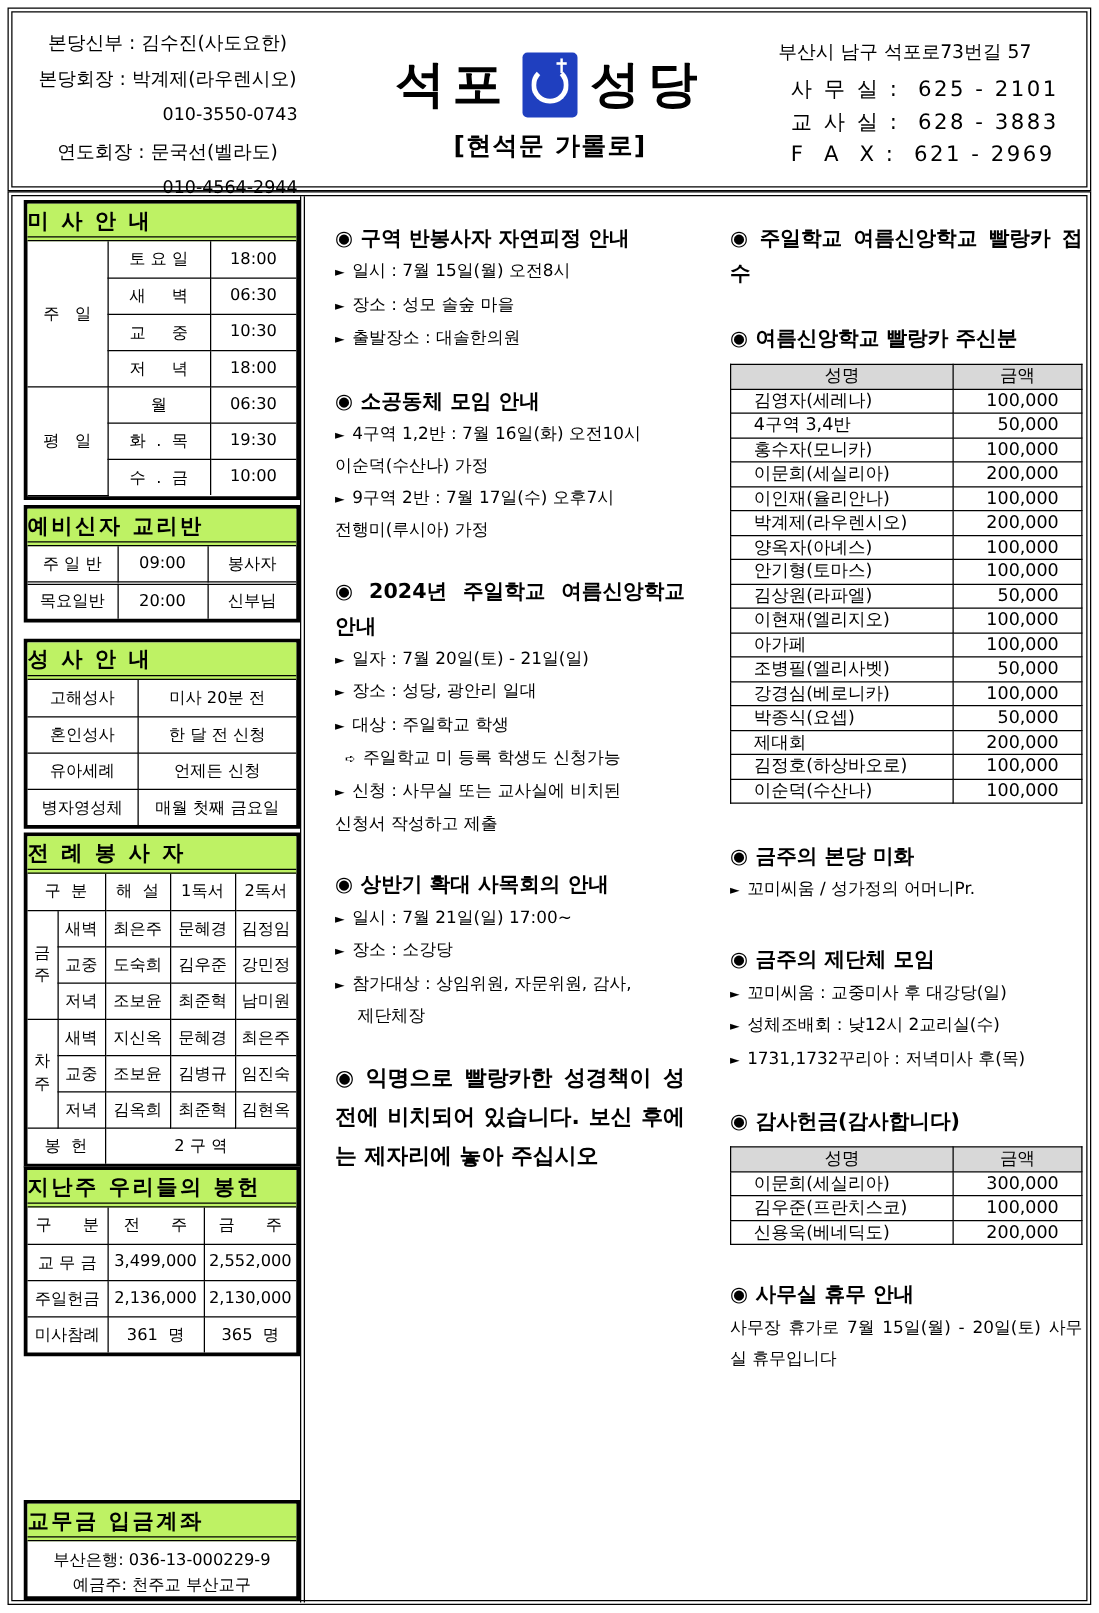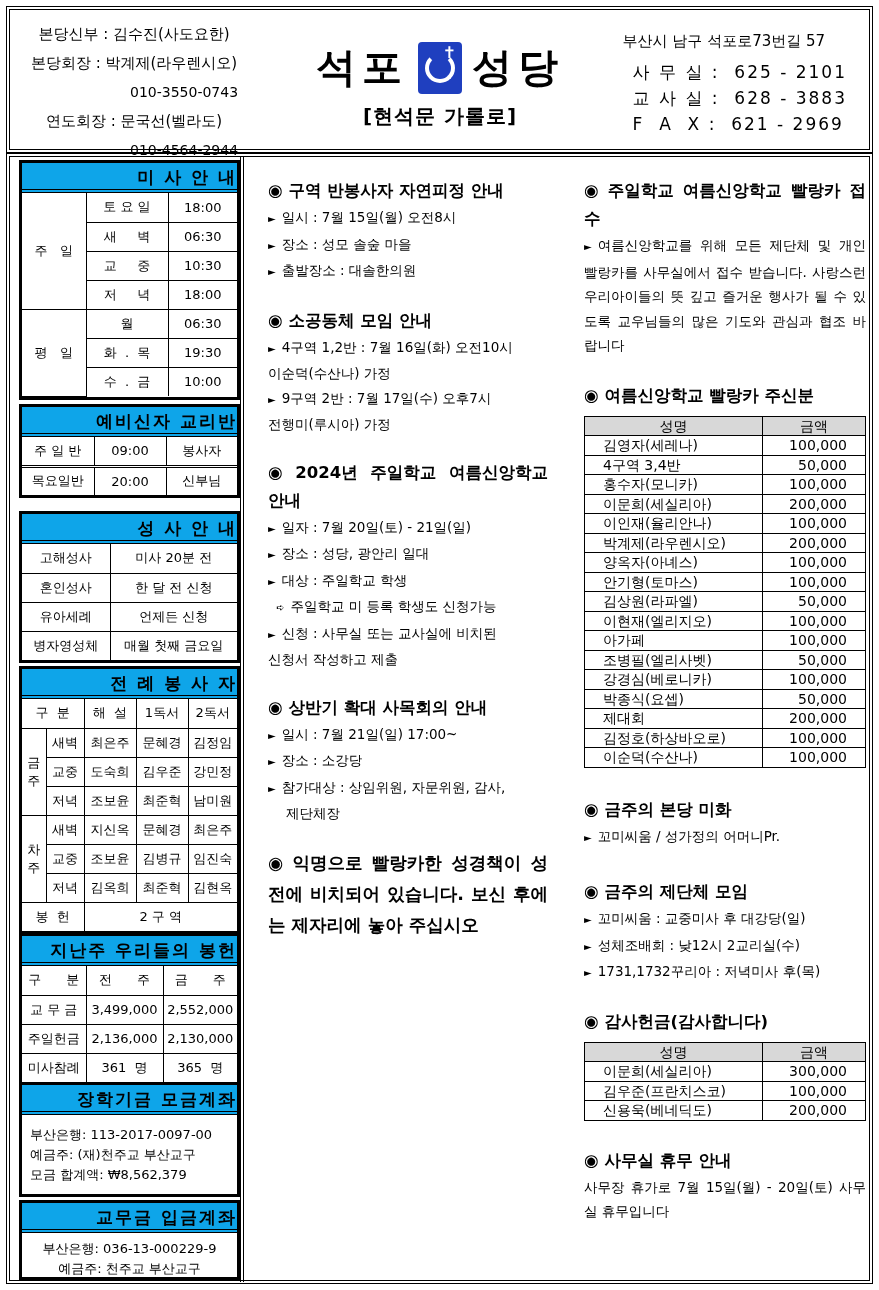--- a/index.html
+++ b/index.html
@@ -31,21 +31,21 @@
 
   
   .frame {
     position: absolute; left: 6px; top: 153px; width: 867px; height: 1131px;
     border: 4px double #000;
   }
   .left-col { position: absolute; left: 6px; top: 0px; width: 228px; height: 1125px; border-right: 4px double #000; }
 
   .box { position: absolute; left: 3px; width: 221px; border: 3px solid #000; background: #fff; }
   .box-title {
-    background: #0ea5e9; text-align: right; font-weight: bold; font-size: 17px;
+    background: #bef264; text-align: left; font-weight: bold; font-size: 17px;
     border-bottom: 4px double #000; height: 30px; line-height: 29px; letter-spacing: 2px;
   }
   table.grid { width: 100%; border-collapse: collapse; font-size: 13px; }
   table.grid td { border: 1px solid #000; text-align: center; height: 29px; padding: 0 2px; }
   table.grid tr:first-child td { border-top: none; }
   table.grid td:first-child { border-left: none; }
   table.grid td:last-child { border-right: none; }
   table.grid tr:last-child td { border-bottom: none; }
   .info-text { font-size: 13px; line-height: 20px; padding: 10px 8px; }
   .info-text.center { text-align: center; padding: 6px 4px; }
@@ -287,28 +287,20 @@
             </tr>
         <tr>
               <td>미사참례</td>
               <td style="white-space:pre">361  명</td>
               <td style="white-space:pre">365  명</td>
             </tr>
       </tbody>
         </table>
     </div>
 
-    <div class="box" style="top:925px; height:115px;">
-      <div class="box-title">장학기금 모금계좌</div>
-      <div class="info-text">
-        <div>부산은행: 113-2017-0097-00</div>
-        <div>예금주: (재)천주교 부산교구</div>
-        <div>모금 합계액: ₩8,562,379</div>
-      </div>
-    </div>
 
     <div class="box" style="top:1043px; height:80px;">
       <div class="box-title">교무금 입금계좌</div>
       <div class="info-text center">
         <div>부산은행: 036-13-000229-9</div>
         <div>예금주: 천주교 부산교구</div>
       </div>
     </div>
   </div>
 
@@ -351,21 +343,20 @@
 
     <div class="sec">
       <div class="sec-title" style="font-size:17.5px; line-height:31px;"><span class="bullet">◉</span><span>익명으로  빨랑카한  성경책이 성전에  비치되어  있습니다.  보신 후에는 제자리에 놓아 주십시오</span></div>
     </div>
   </div>
 
   <div class="right-col">
 
     <div class="sec">
       <div class="sec-title"><span class="bullet">◉</span><span>주일학교  여름신앙학교  빨랑카 접수</span></div>
-      <div class="para"><span class="arrow" style="font-size:10px;margin-right:6px">►</span><span>여름신앙학교를 위해 모든 제단체 및 개인 빨랑카를 사무실에서 접수 받습니다. 사랑스런 우리아이들의 뜻 깊고 즐거운 행사가 될 수 있도록 교우님들의 많은 기도와 관심과 협조 바랍니다</span></div>
     </div>
 
     <div class="sec" style="margin-top:24px">
       <div class="sec-title" style="margin-bottom:6px"><span class="bullet">◉</span><span>여름신앙학교 빨랑카 주신분</span></div>
       <table class="donor">
         <colgroup>
             <col class="c1">
             <col>
           </colgroup>
         <tbody>

